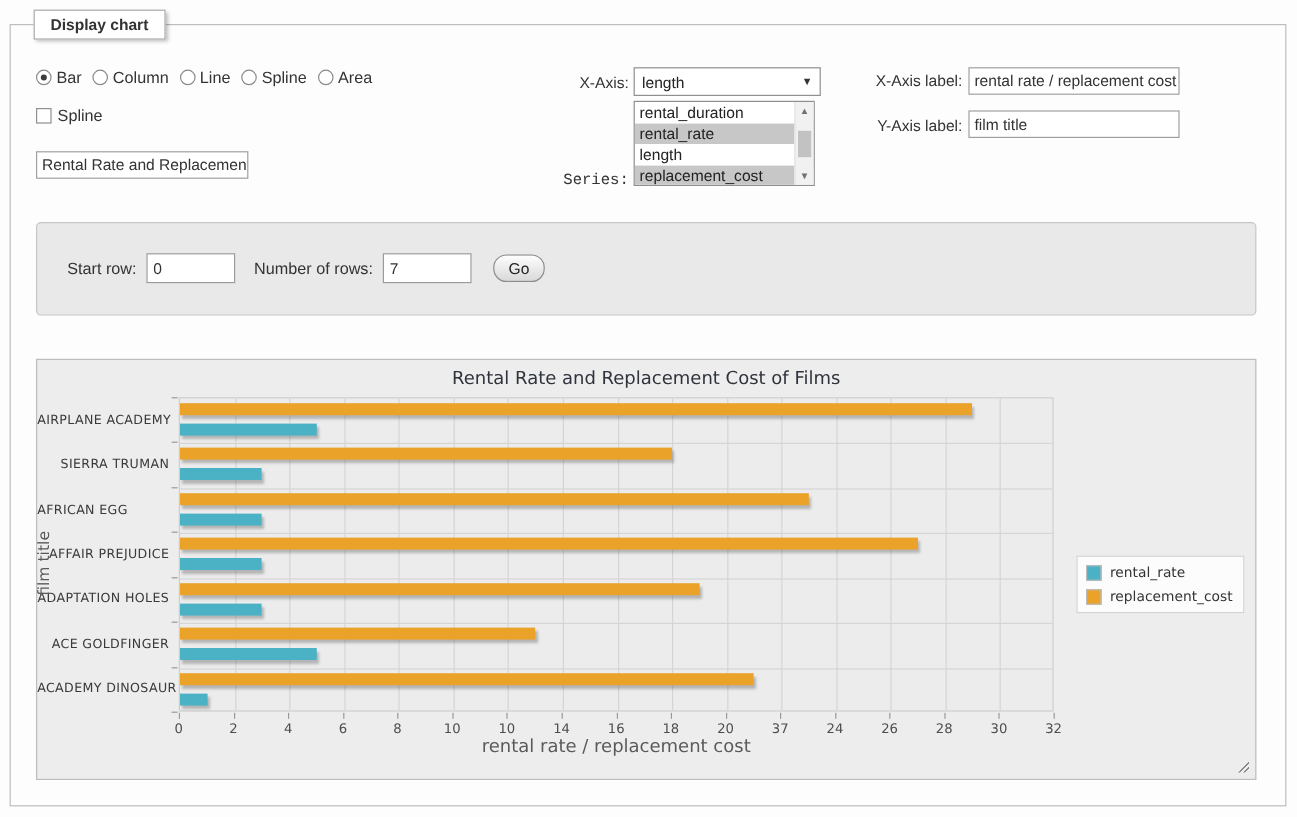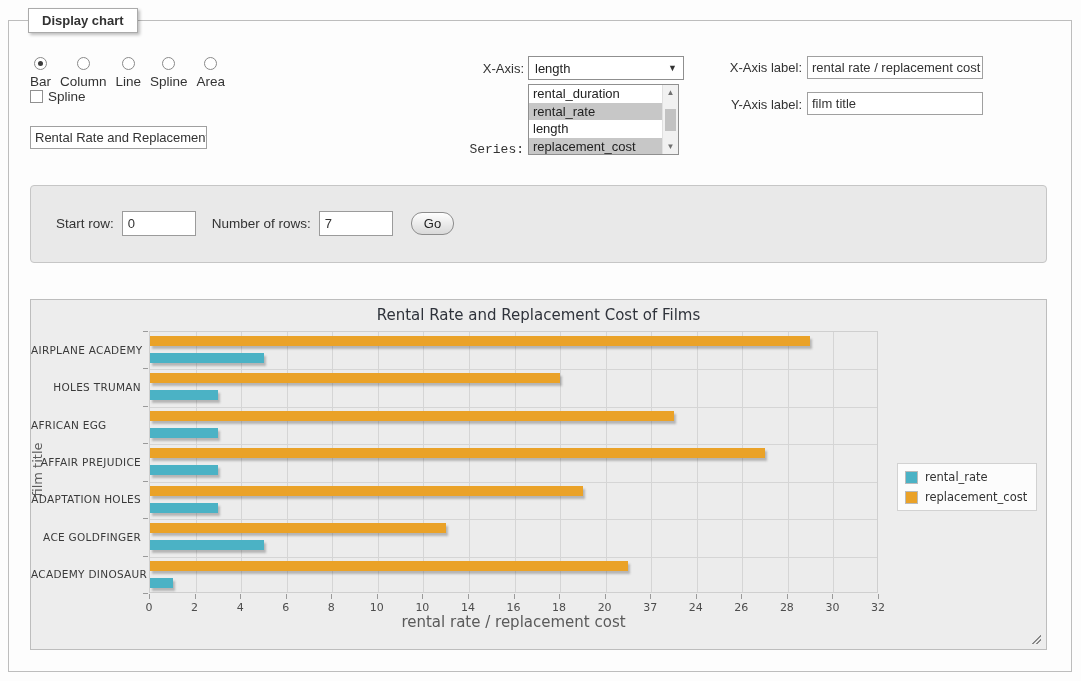--- a/index.html
+++ b/index.html
@@ -11,21 +11,21 @@
               border:1px solid #bdbdbd; background:#fdfdfd; }
   .legend-box { position:absolute; left:28px; top:8px; padding:4px 13px;
                 background:#fff; border:1px solid #aaa; box-shadow:2px 2px 3px rgba(0,0,0,.25);
                 font-size:13px; font-weight:bold; color:#333; z-index:5; }
 
   .lbl { position:absolute; font-size:13px; color:#333; white-space:nowrap; }
 
   
   .radio-row { position:absolute; left:30px; top:57px; display:flex; align-items:center; gap:9px;
                font-size:13.5px; color:#333; }
-  .radio-item { display:flex; align-items:center; gap:4px; cursor:default;flex-direction:column; }
+  .radio-item { display:flex; align-items:center; gap:4px; cursor:default; }
   .radio { width:13px; height:13px; border-radius:50%; border:1px solid #8a8a8a; background:#fff; position:relative; }
   .radio.checked::after { content:''; position:absolute; left:3px; top:3px; width:5px; height:5px;
                           border-radius:50%; background:#3b3b3b; }
   .check-row { position:absolute; left:30px; top:89px; display:flex; align-items:center; gap:5px;
                font-size:13.5px; color:#333; }
   .checkbox { width:13px; height:13px; border:1px solid #909090; background:#fff; }
 
   
   .tinput { position:absolute; border:1px solid #a0a0a0; background:#fff; font-family:"Liberation Sans",sans-serif;
             font-size:13px; color:#333; padding:2px 4px; white-space:nowrap; overflow:hidden; line-height:17px; }
@@ -191,21 +191,21 @@
         <div class="bar" style="top: 170.714px; width: 68.1159px; background: rgb(75, 178, 197);"></div>
         <div class="hgrid" style="top: 187.143px;"></div>
         <div class="bar" style="top: 191.143px; width: 295.928px; background: rgb(234, 162, 40);"></div>
         <div class="bar" style="top: 208.143px; width: 113.678px; background: rgb(75, 178, 197);"></div>
         <div class="hgrid" style="top: 224.571px;"></div>
         <div class="bar" style="top: 228.571px; width: 478.178px; background: rgb(234, 162, 40);"></div>
         <div class="bar" style="top: 245.571px; width: 22.5534px; background: rgb(75, 178, 197);"></div>
       </div>
     <div id="cat-labels">
         <div class="cat-label" style="top: 43.7143px; left: 0px; width: 110px; text-align: right;">AIRPLANE ACADEMY</div>
-        <div class="cat-label" style="top: 81.1429px; left: 0px; width: 110px; text-align: right;">HOLES TRUMAN</div>
+        <div class="cat-label" style="top: 81.1429px; left: 0px; width: 110px; text-align: right;">SIERRA TRUMAN</div>
         <div class="cat-label" style="top: 118.571px; left: 0px; width: 110px; text-align: left;">AFRICAN EGG</div>
         <div class="cat-label" style="top: 156px; left: 0px; width: 110px; text-align: right;">AFFAIR PREJUDICE</div>
         <div class="cat-label" style="top: 193.429px; left: 0px; width: 110px; text-align: right;">ADAPTATION HOLES</div>
         <div class="cat-label" style="top: 230.857px; left: 0px; width: 110px; text-align: right;">ACE GOLDFINGER</div>
         <div class="cat-label" style="top: 268.286px; left: 0px; width: 106px; text-align: right;">ACADEMY DINOSAUR</div>
       </div>
     <div id="xtick-labels">
         <div class="xtick-label" style="left: 118px; top: 301px;">0</div>
         <div class="xtick-label" style="left: 163.562px; top: 301px;">2</div>
         <div class="xtick-label" style="left: 209.125px; top: 301px;">4</div>

